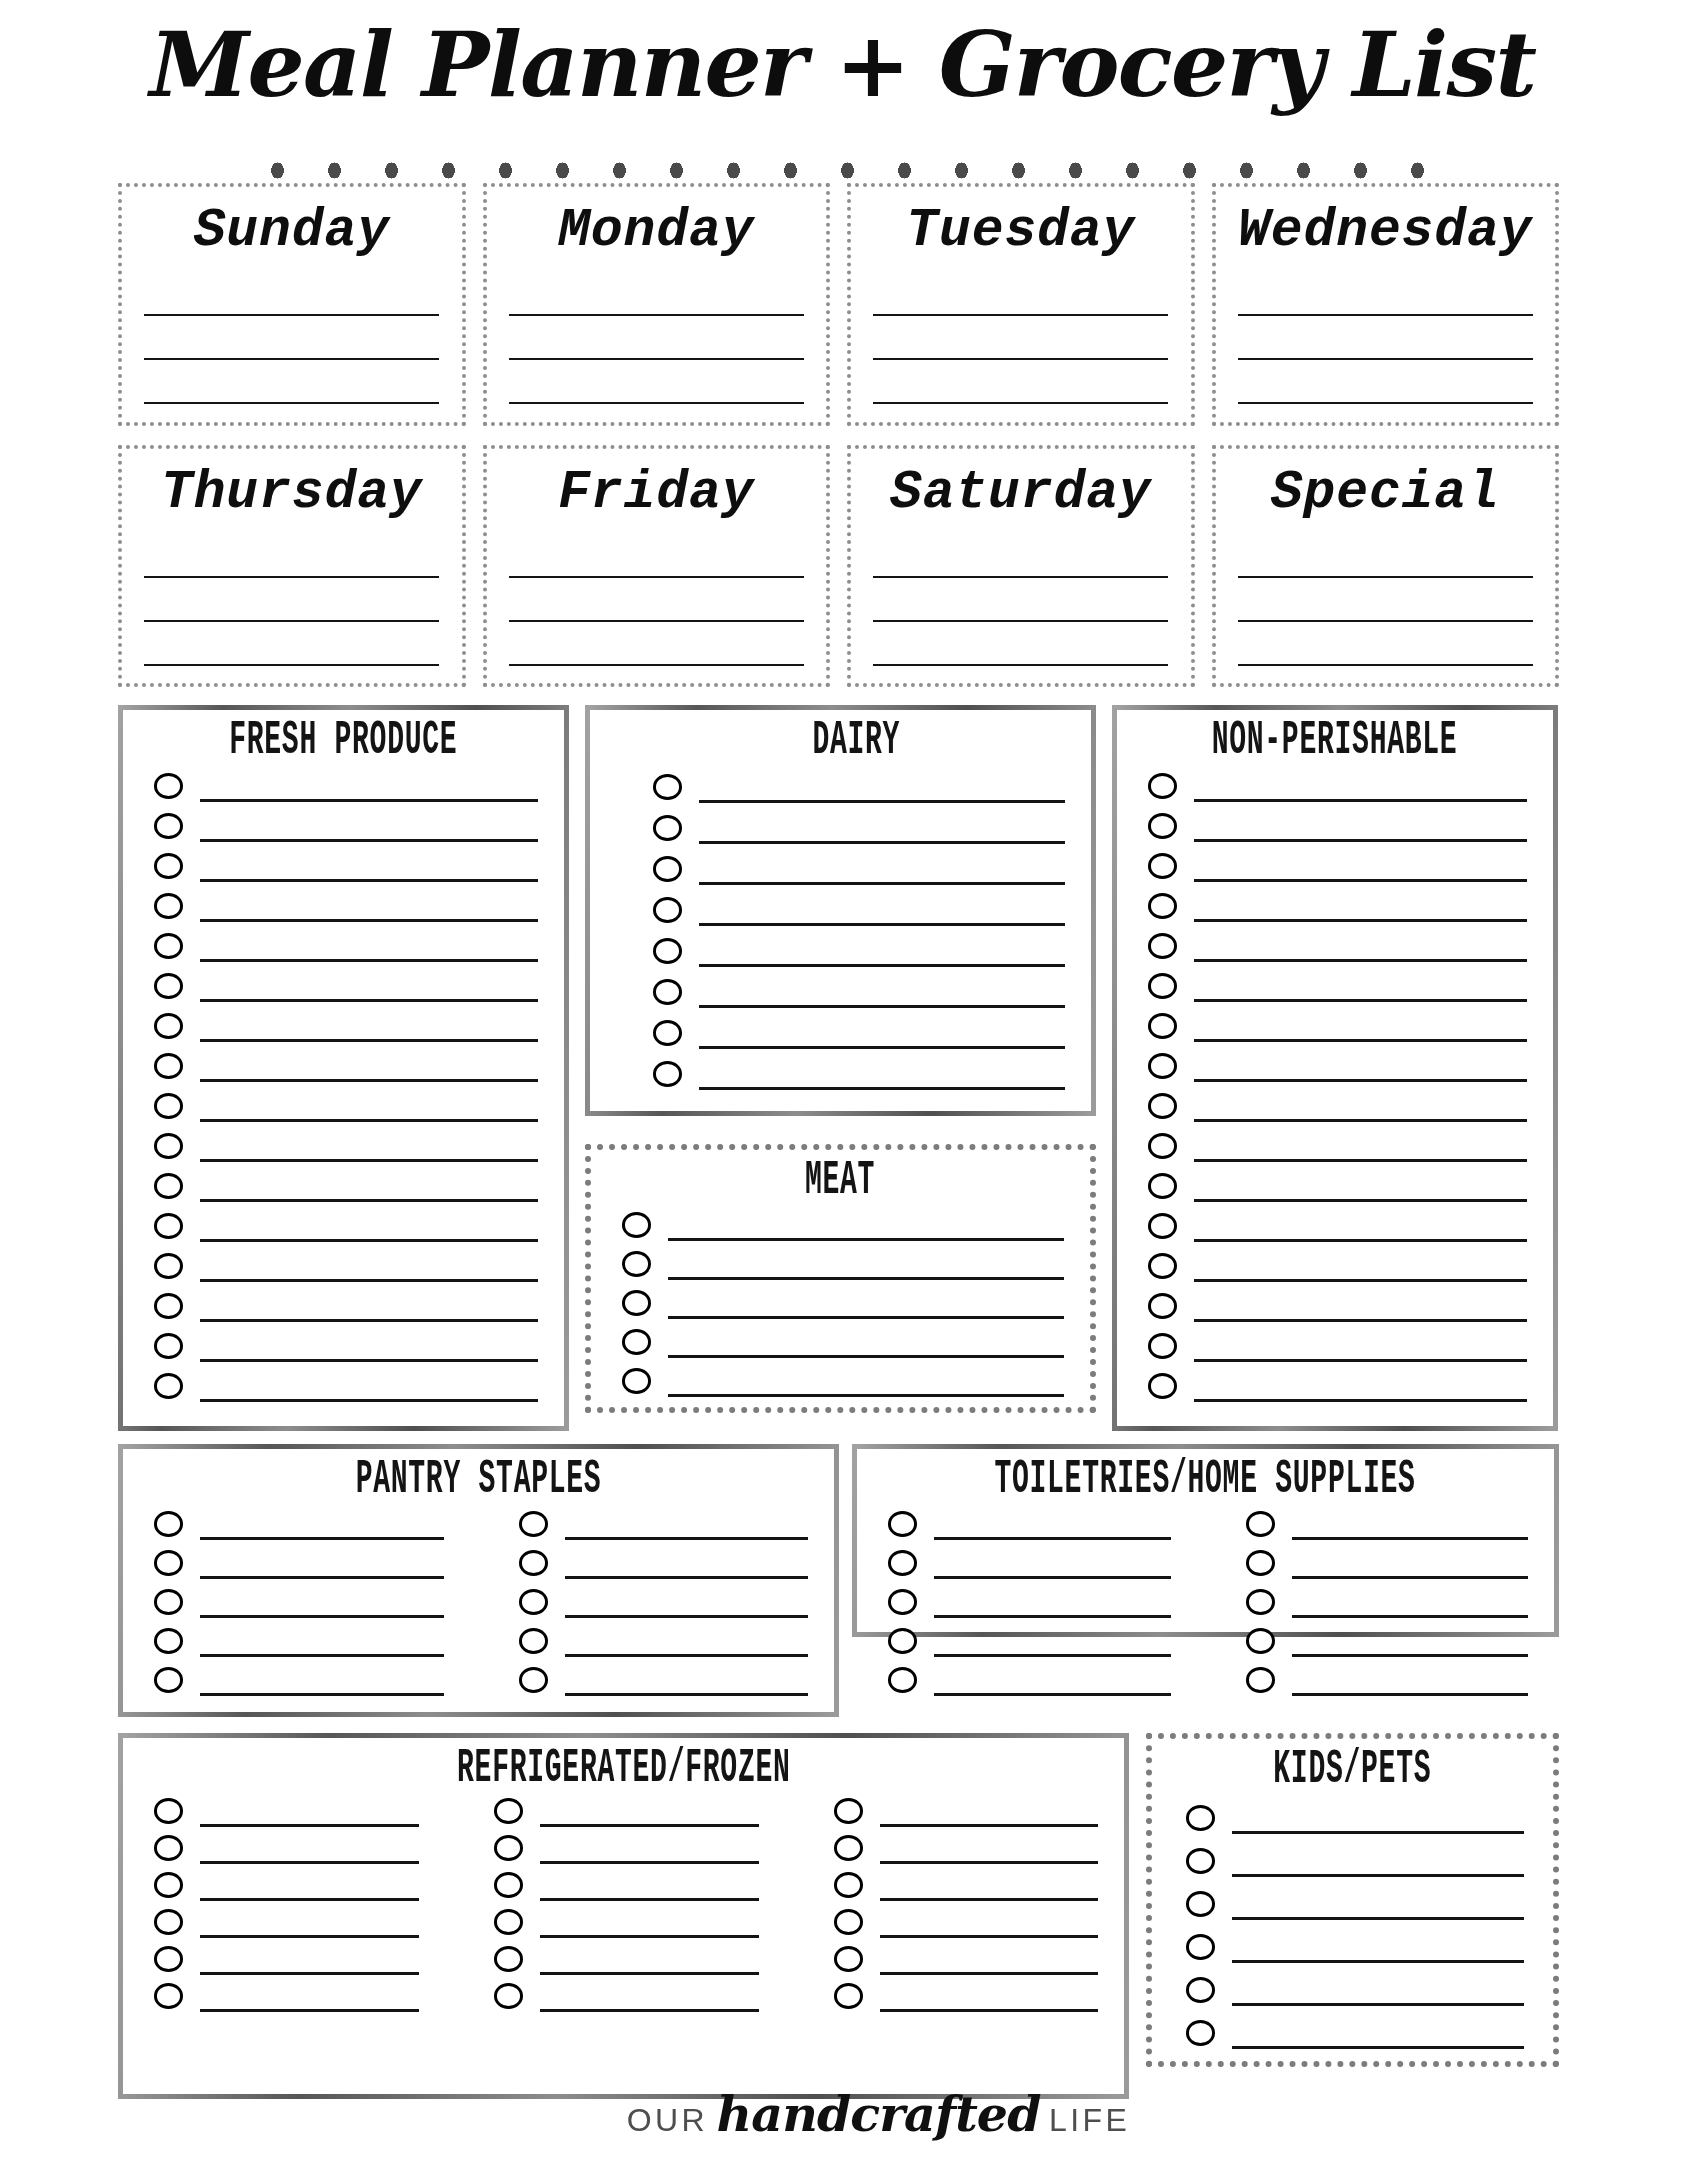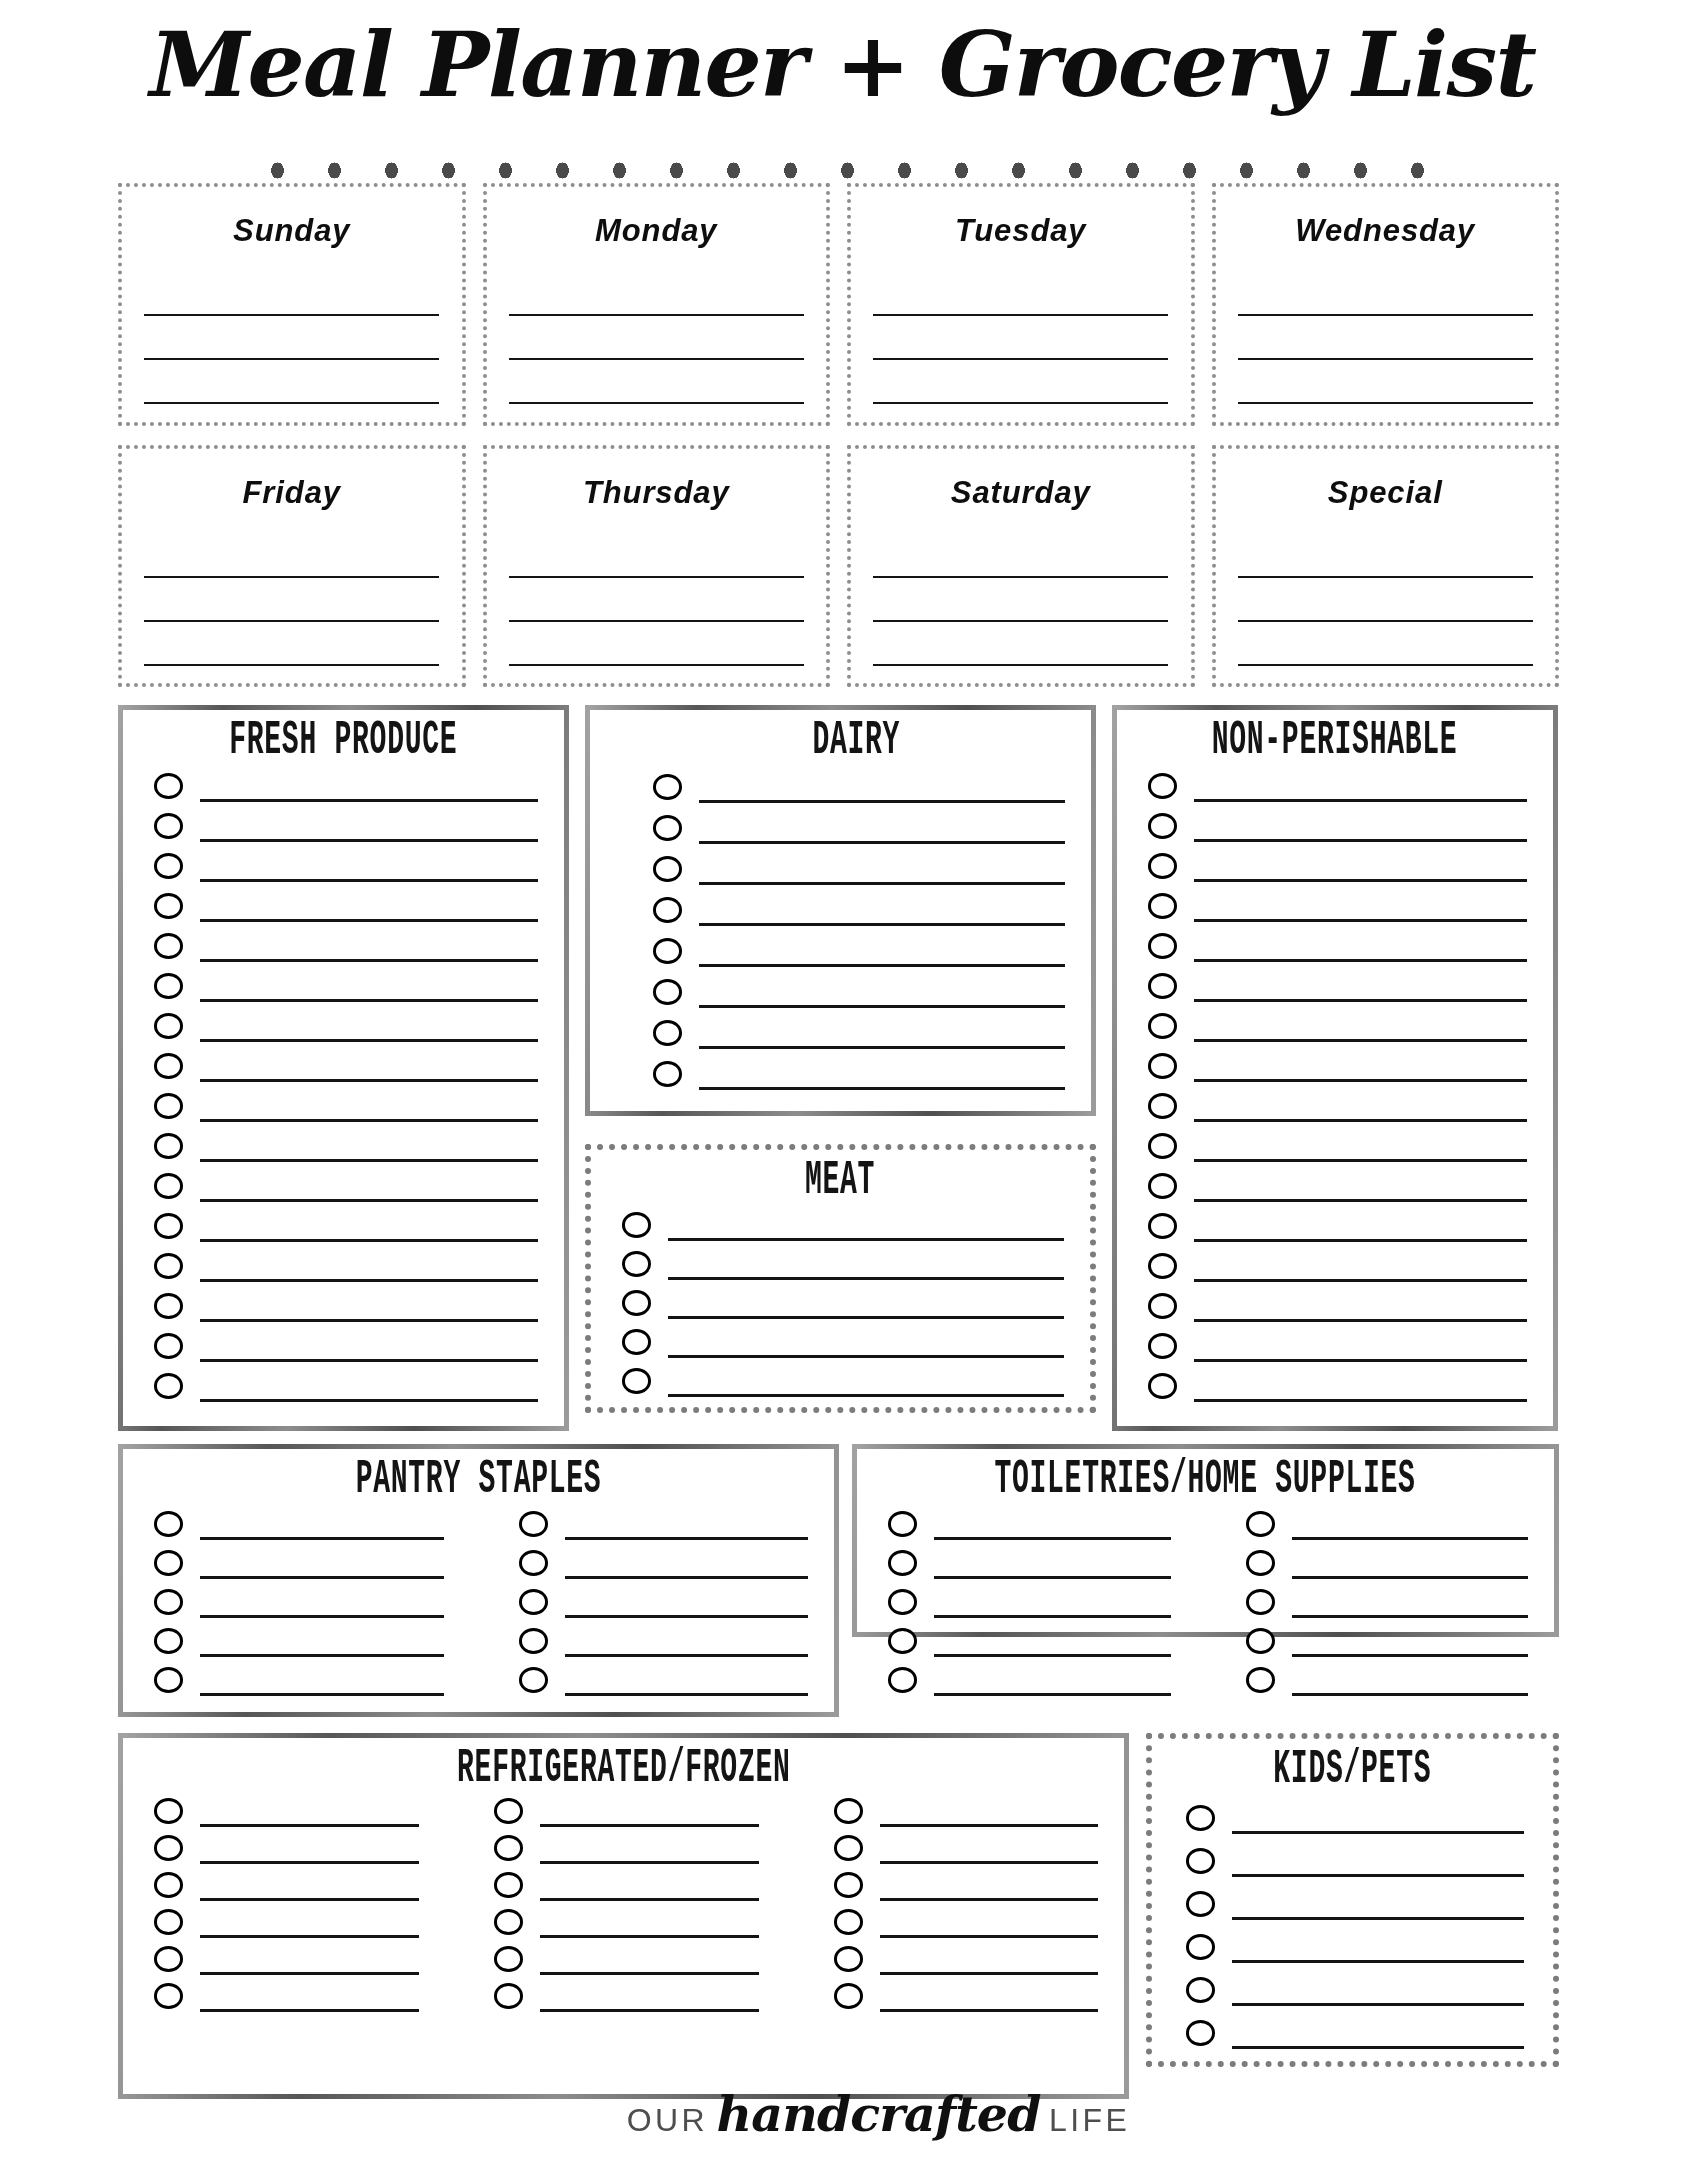--- a/index.html
+++ b/index.html
@@ -18,22 +18,22 @@
       background-image:radial-gradient(10.2px 12.8px at 50% 50%, #4a4a4a 62%, rgba(74,74,74,0) 63%);
       background-size:57px 29px;background-repeat:repeat-x;}
 
   
   .day-grid{position:absolute;top:183px;left:118px;width:1441px;height:504px;
             display:grid;grid-template-columns:repeat(4,1fr);grid-template-rows:1fr 1fr;
             gap:19px 17px;}
   .day-box{box-sizing:border-box;border:4.3px dotted #8e8e8e;background:#fff;
            display:flex;flex-direction:column;padding:3.4px 19px 17px;}
   .day-name{height:82px;display:flex;align-items:center;justify-content:center;
-            font-family:Liberation Sans, sans-serif;font-style:italic;font-weight:700;
-            font-size:31px;letter-spacing:0.9px;color:#0e0e0e;}
+            font-family:Liberation Mono, monospace;font-style:italic;font-weight:700;
+            font-size:53px;letter-spacing:0.9px;color:#0e0e0e;}
   .day-lines{flex:1;display:flex;flex-direction:column;padding:0 3.4px;}
   .day-line{flex:1;border-bottom:2.6px solid #141414;}
 
   
   .grocery-grid{position:absolute;top:705px;left:118px;width:1441px;
                 display:grid;grid-template-columns:451px 511px 446px;column-gap:16px;}
   .mid-col{display:flex;flex-direction:column;}
 
   .gbox{box-sizing:border-box;background:#fff;display:flex;flex-direction:column;
         border:5.1px solid #8a8a8a;
@@ -111,29 +111,29 @@
     </div>
     <div class="day-box">
       <div class="day-name">Wednesday</div>
       <div class="day-lines">
           <div class="day-line"></div>
           <div class="day-line"></div>
           <div class="day-line"></div>
         </div>
     </div>
     <div class="day-box">
+      <div class="day-name">Thursday</div>
+      <div class="day-lines">
+          <div class="day-line"></div>
+          <div class="day-line"></div>
+          <div class="day-line"></div>
+        </div>
+    </div>
+    <div class="day-box">
       <div class="day-name">Friday</div>
-      <div class="day-lines">
-          <div class="day-line"></div>
-          <div class="day-line"></div>
-          <div class="day-line"></div>
-        </div>
-    </div>
-    <div class="day-box">
-      <div class="day-name">Thursday</div>
       <div class="day-lines">
           <div class="day-line"></div>
           <div class="day-line"></div>
           <div class="day-line"></div>
         </div>
     </div>
     <div class="day-box">
       <div class="day-name">Saturday</div>
       <div class="day-lines">
           <div class="day-line"></div>

